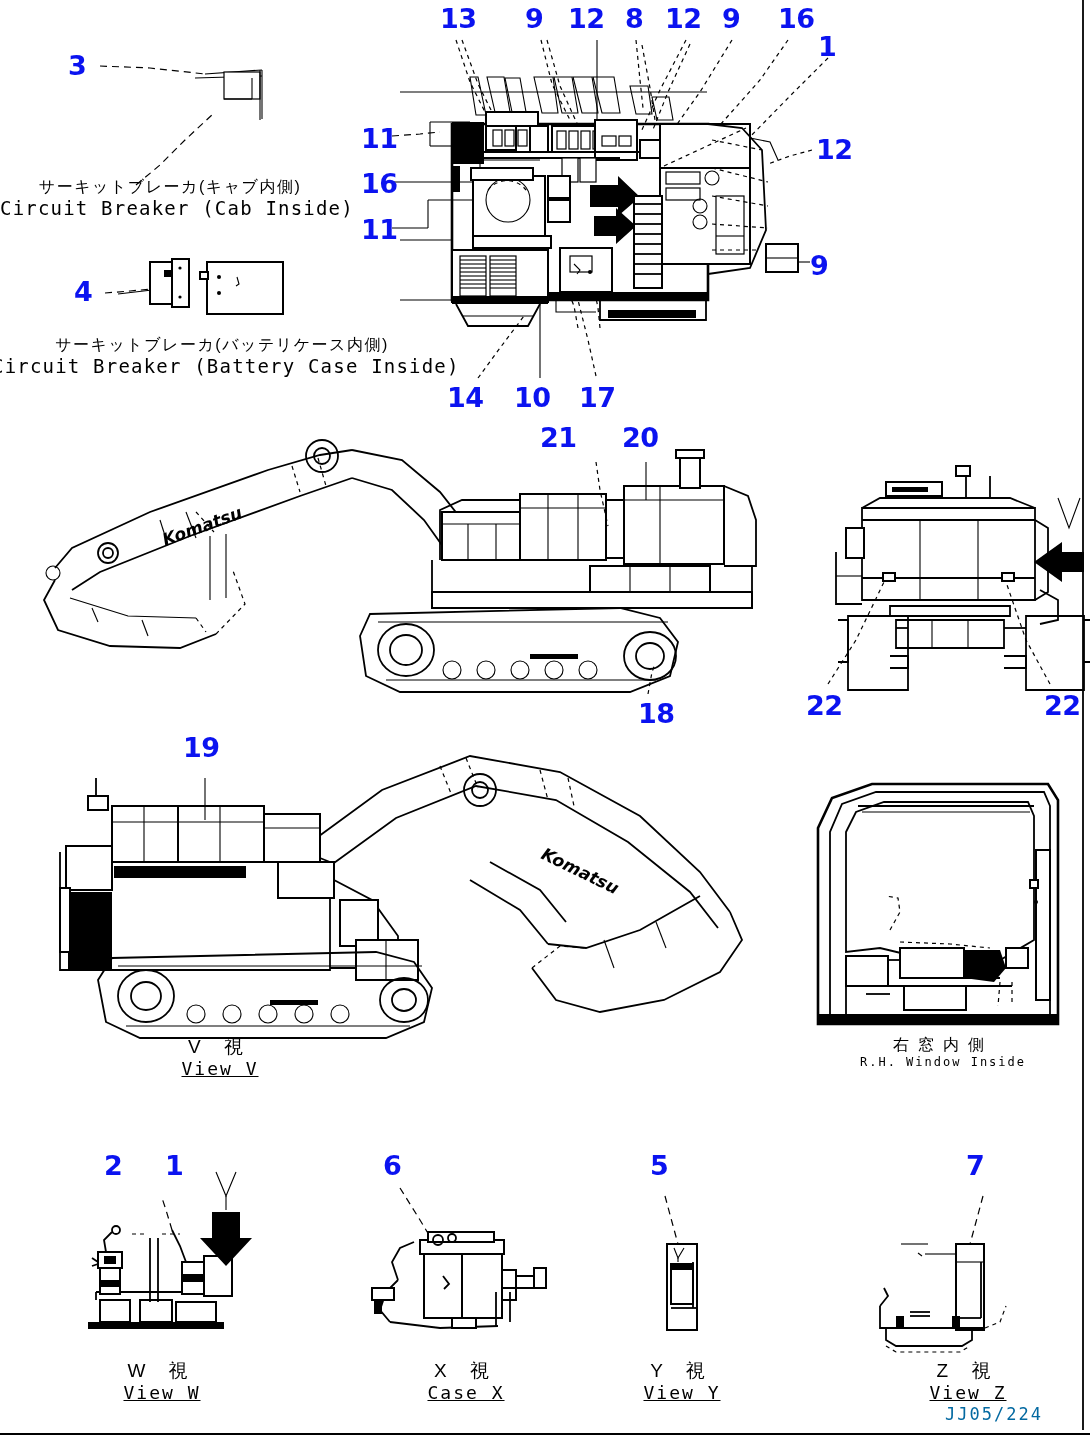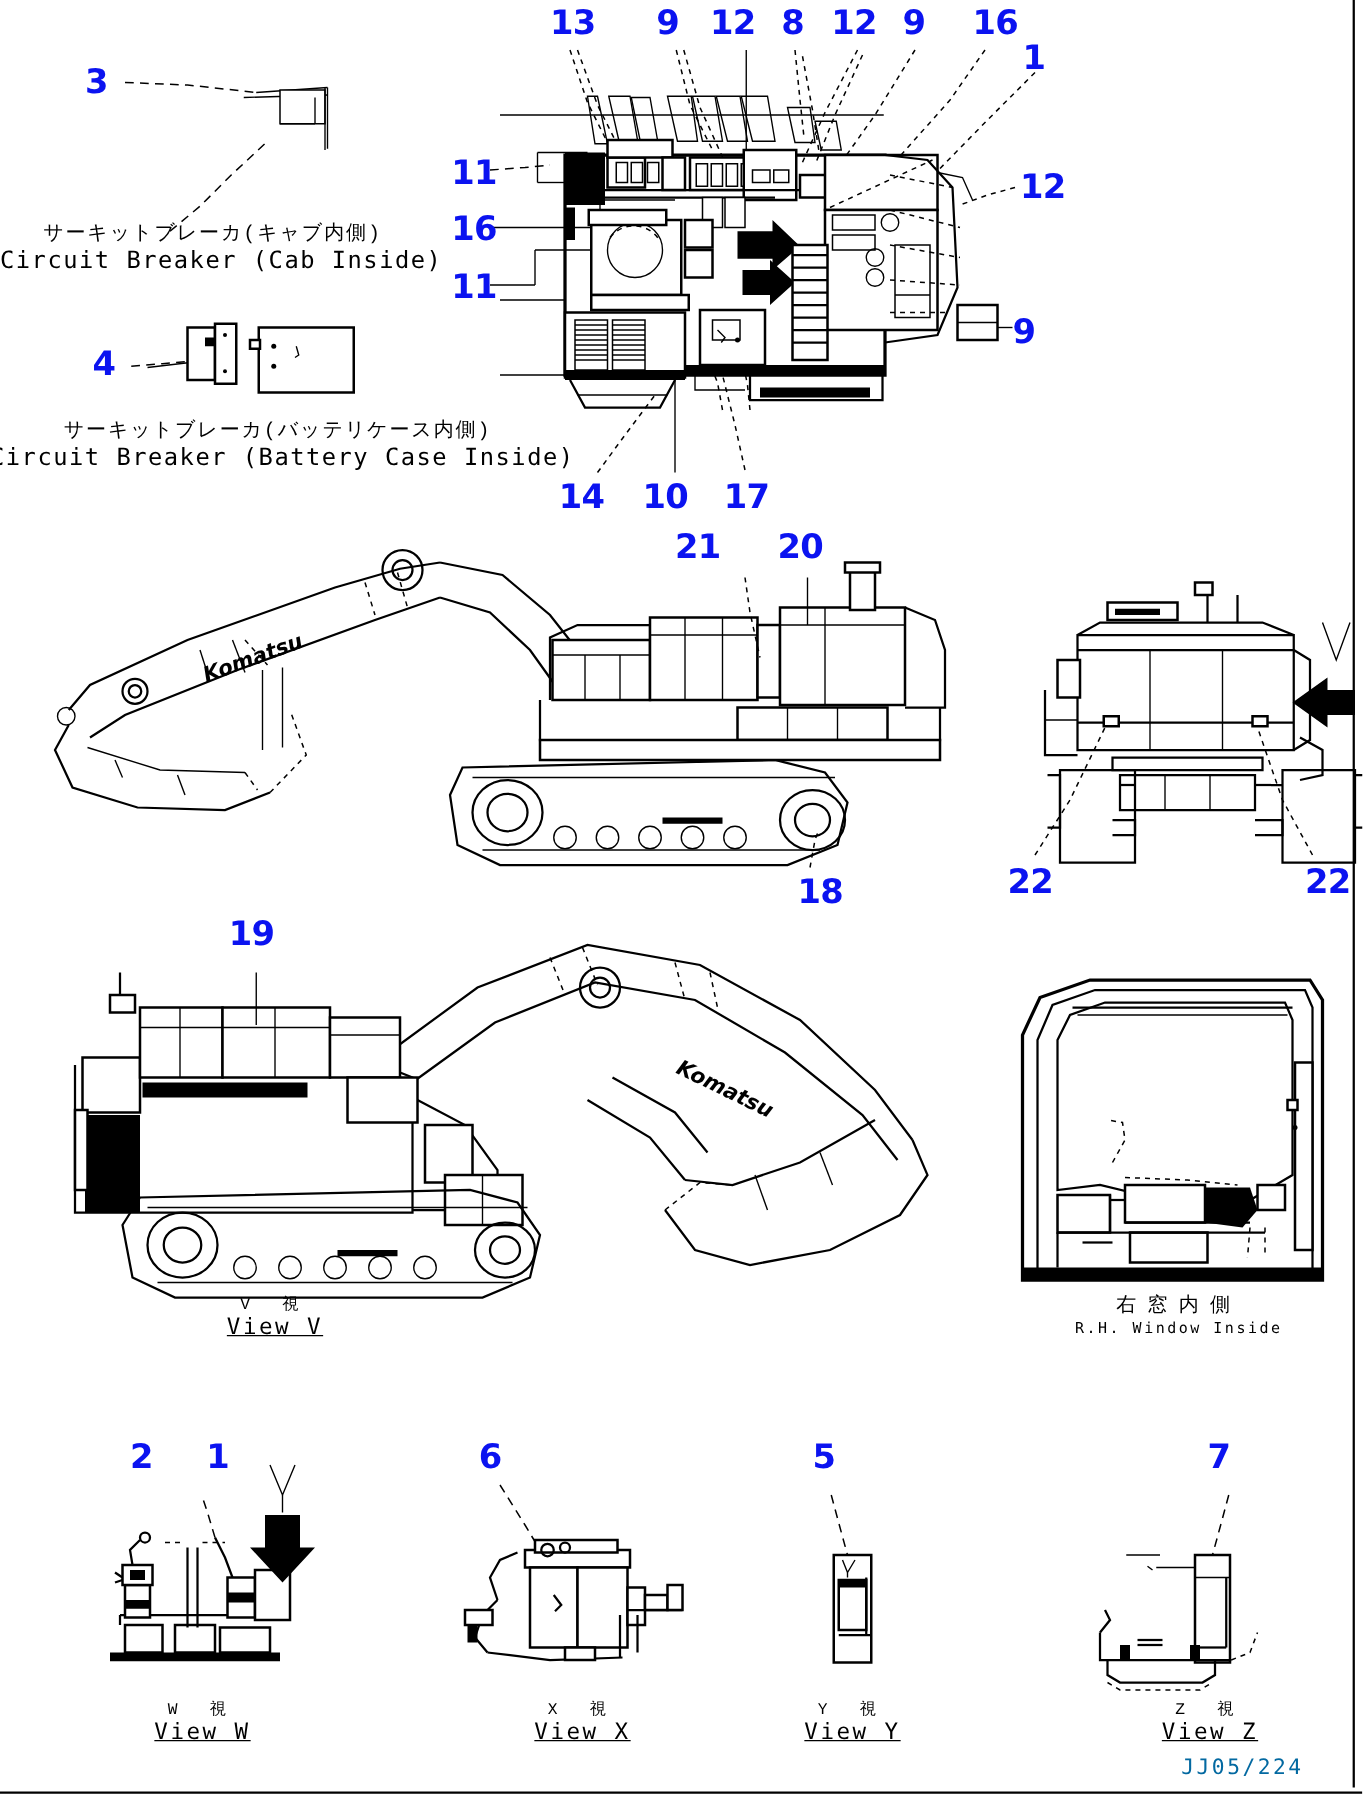--- a/index.html
+++ b/index.html
@@ -29,28 +29,28 @@
   .caption{
     position:absolute;
     color:#000;
     text-align:center;
     white-space:nowrap;
     line-height:1.18;
   }
   .cap-jp{
     font-size:16px;
     letter-spacing:1.5px;
-    font-family:Liberation Mono, monospace;
+    font-family:Liberation Sans, sans-serif;
   }
   .cap-en{
     font-size:19px;
     letter-spacing:1.2px;
     font-family:"DejaVu Sans Mono","Liberation Mono",monospace;
   }
-  .viewcap .cap-jp{font-size:13px;letter-spacing:9px;}
+  .viewcap .cap-jp{font-size:19px;letter-spacing:9px;}
   .viewcap .cap-en{font-size:18px;letter-spacing:2px;text-decoration:underline;}
   .drawno{
     position:absolute;
     font-family:"DejaVu Sans Mono","Liberation Mono",monospace;
     font-size:17px;
     letter-spacing:2px;
     color:#0369a1;
   }
   svg.layer{position:absolute;left:0;top:0;width:1090px;height:1442px;pointer-events:none;}
   .ln{stroke:#000;fill:none;stroke-width:1.1;}
@@ -602,21 +602,21 @@
     <div class="cap-en" style="font-size:12px;letter-spacing:2px;">R.H. Window Inside</div>
   </div>
 
   <div class="caption viewcap" style="left:62px;top:1360px;width:200px;">
     <div class="cap-jp">W  視</div>
     <div class="cap-en">View W</div>
   </div>
 
   <div class="caption viewcap" style="left:366px;top:1360px;width:200px;">
     <div class="cap-jp">X  視</div>
-    <div class="cap-en">View X</div>
+    <div class="cap-en">Case X</div>
   </div>
 
   <div class="caption viewcap" style="left:582px;top:1360px;width:200px;">
     <div class="cap-jp">Y  視</div>
     <div class="cap-en">View Y</div>
   </div>
 
   <div class="caption viewcap" style="left:868px;top:1360px;width:200px;">
     <div class="cap-jp">Z  視</div>
     <div class="cap-en">View Z</div>

